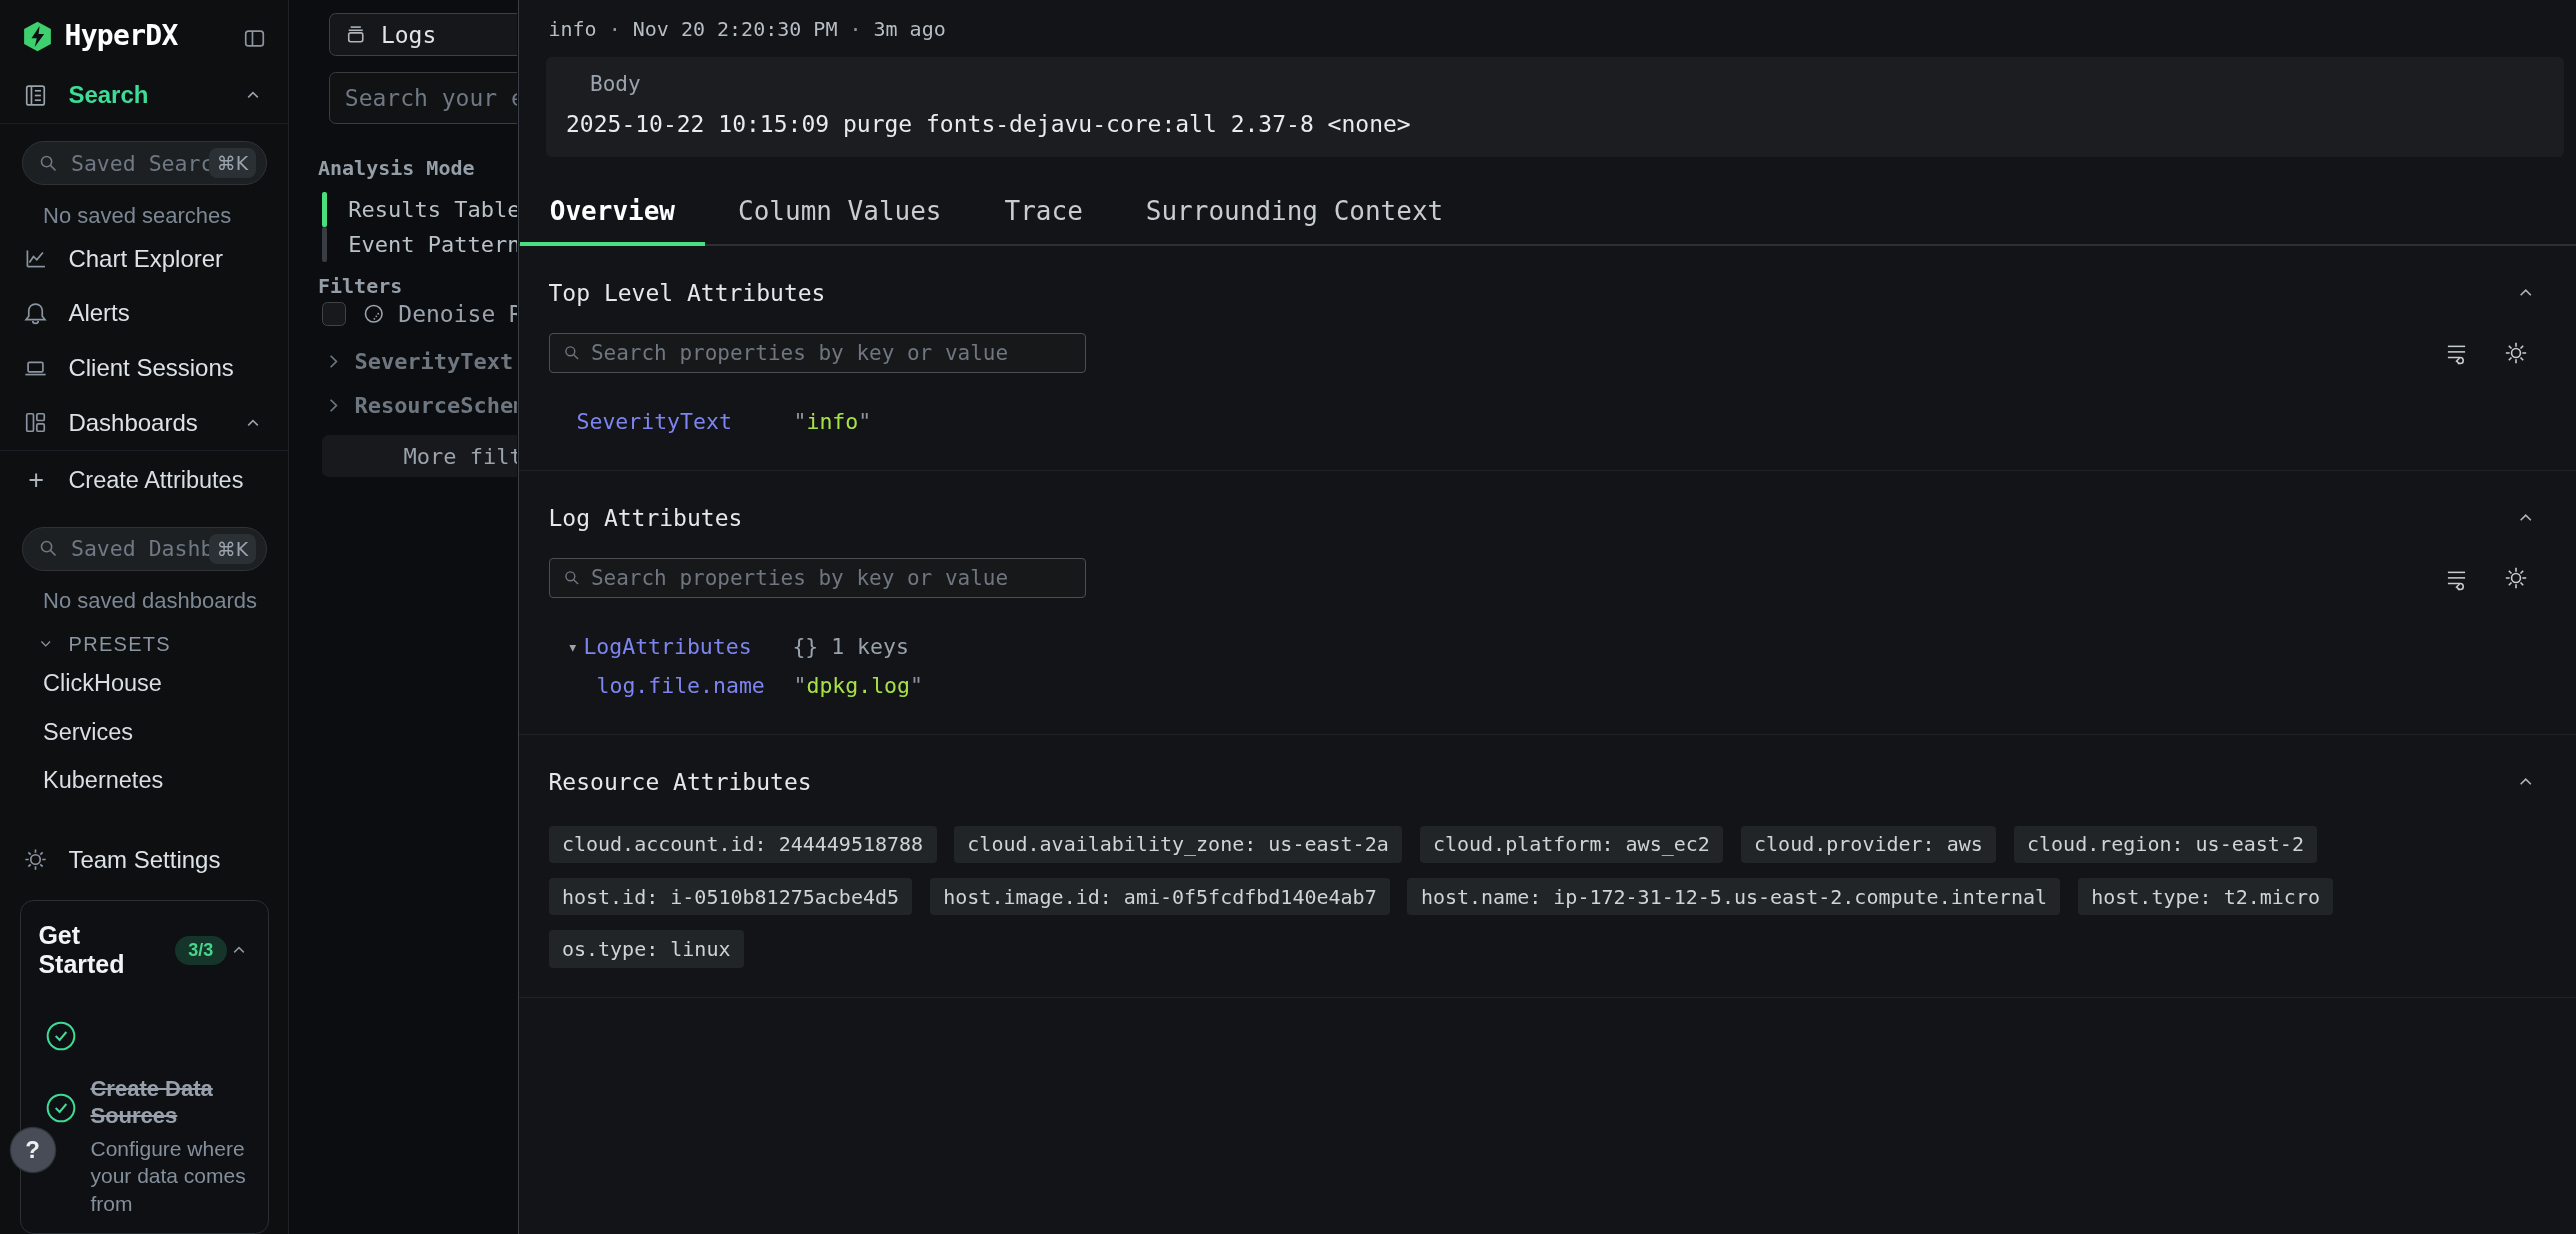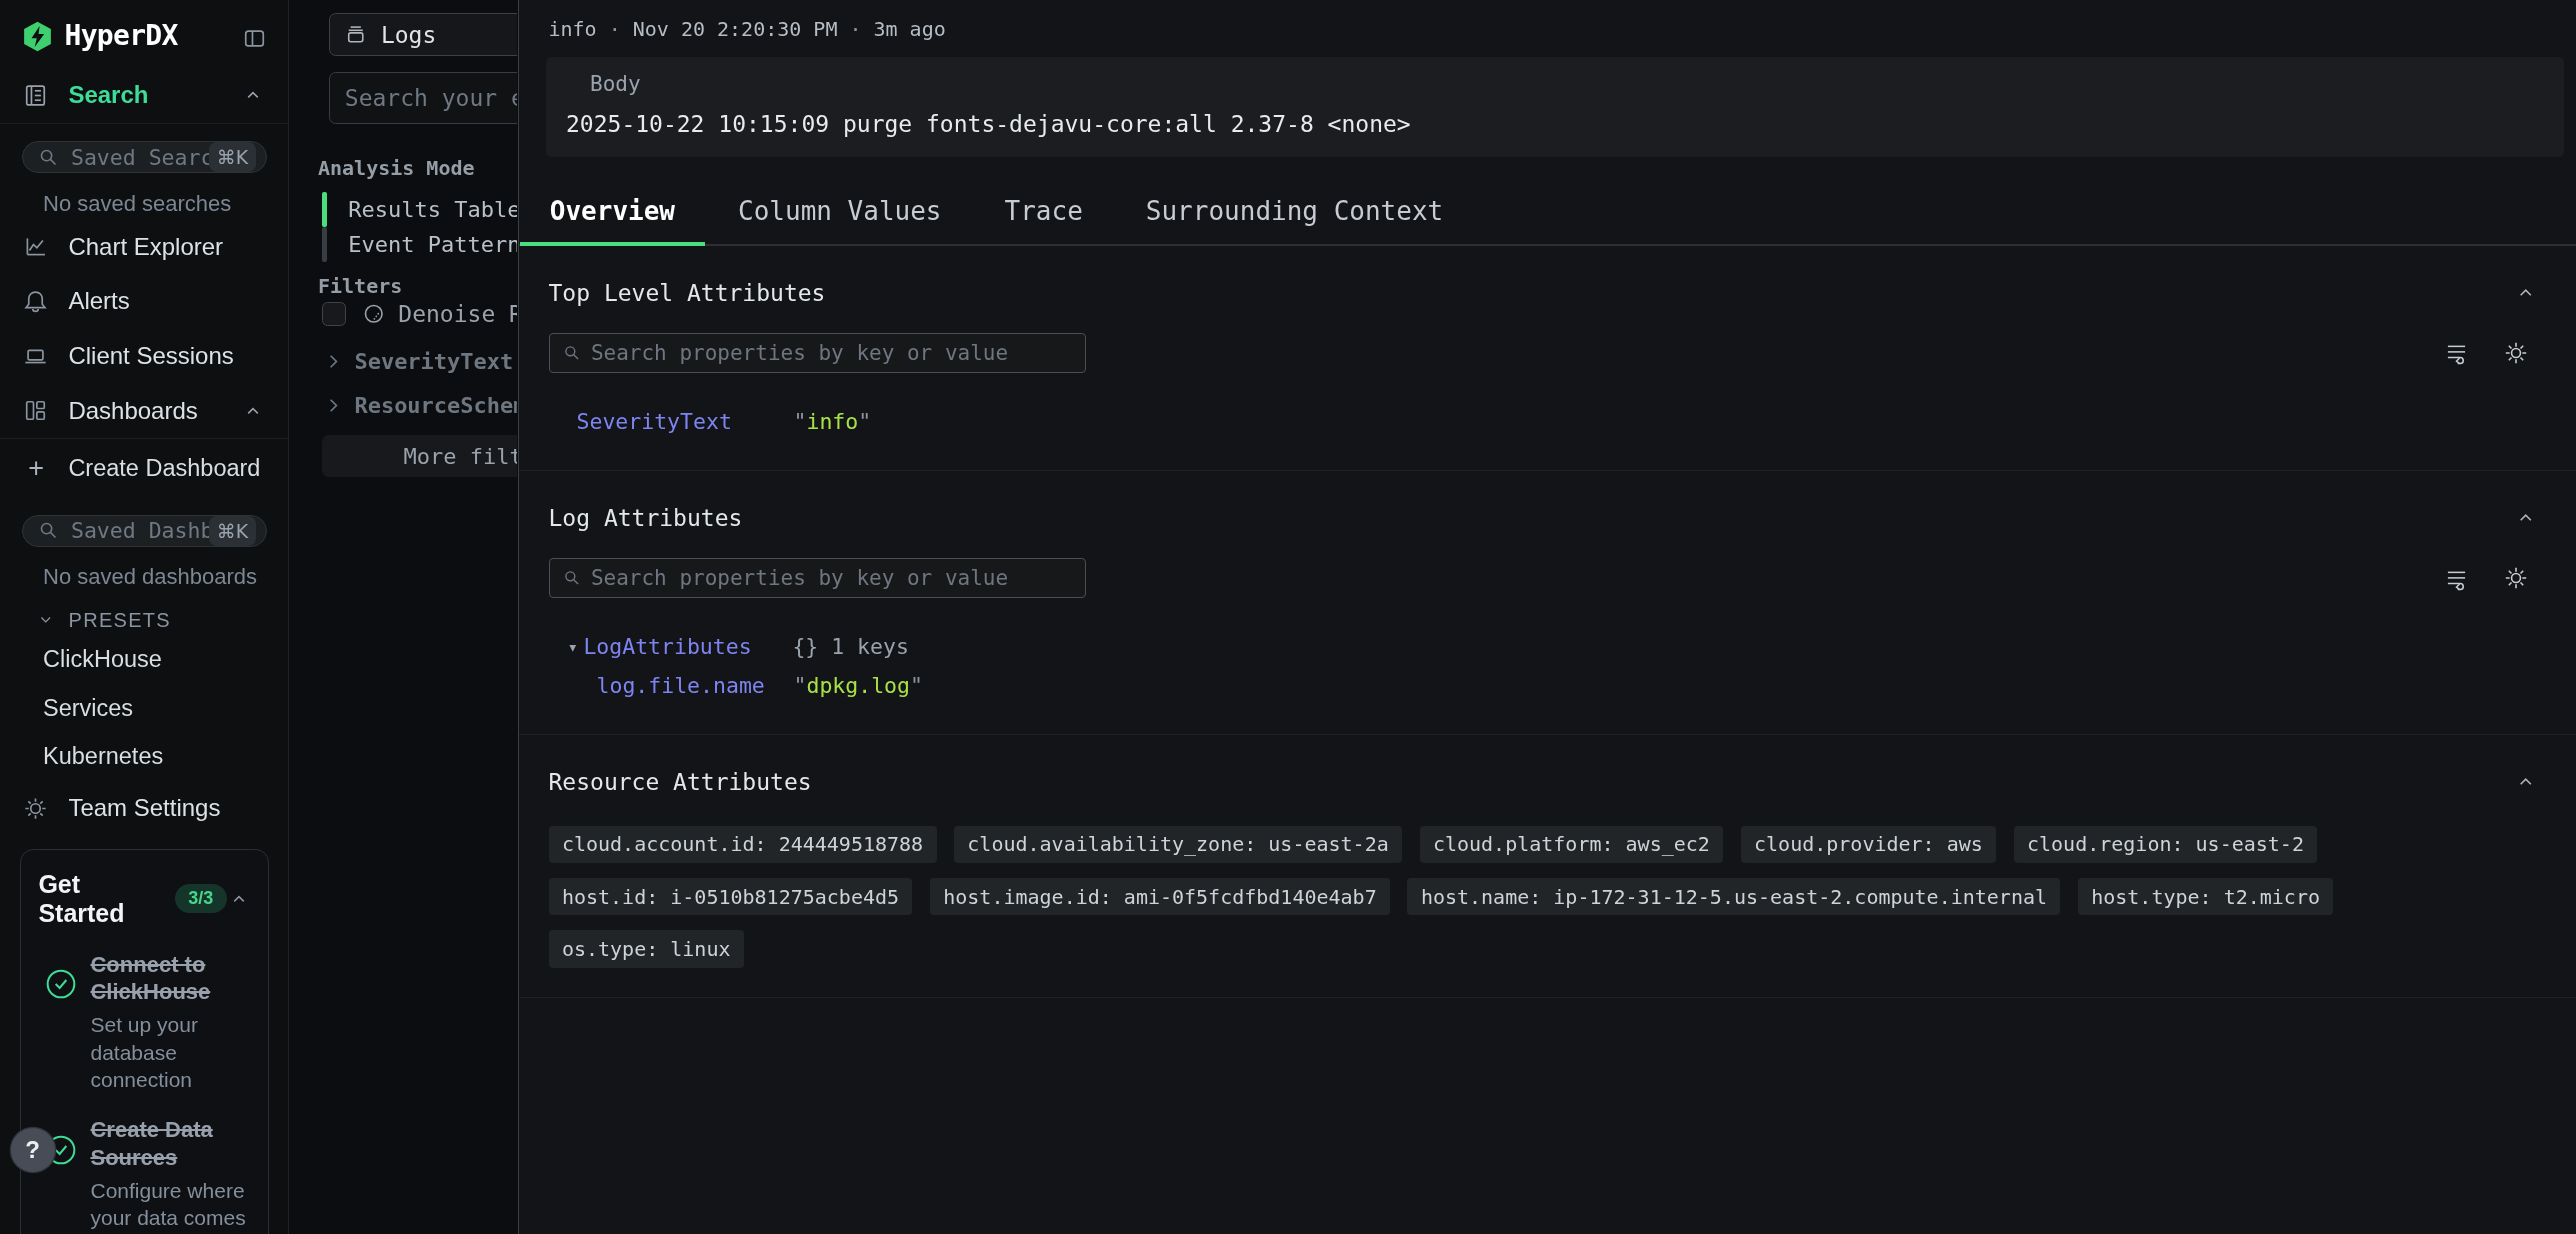--- a/index.html
+++ b/index.html
@@ -248,21 +248,21 @@
       <svg viewBox="0 0 40 40" width="24" height="24" fill="none" stroke="currentColor" stroke-width="2.5">
           <polyline points="12,24 20,16 28,24"></polyline>
         </svg>
     </span>
   </div>
 
   <div class="sb-divider"></div>
 
   <div class="nav-row" style="font-size:23.5px; color:#d9dee3;">
     <span class="nv-icon" style="justify-content:center; font-size:27px; color:#aeb5bc;">+</span>
-    <span class="nv-label">Create Dashboard</span>
+    <span class="nv-label">Create Attributes</span>
   </div>
 
   <div class="pill-search">
     <span>
       <svg viewBox="0 0 36 36" width="23" height="23" fill="none" stroke="currentColor" stroke-width="2.5">
           <circle cx="15" cy="15" r="8"></circle>
           <line x1="21" y1="21" x2="29" y2="29"></line>
         </svg>
     </span>
     <span class="ph">Saved Dashboards</span>
@@ -306,24 +306,20 @@
           </svg>
       </span>
     </div>
     <div>
         <div class="gs-item">
         <span class="gs-check">
           <svg viewBox="0 0 48 48" width="32" height="32" fill="none" stroke="currentColor" stroke-width="3">
               <circle cx="24" cy="24" r="20"></circle>
               <polyline points="16,24 22,30 32,18"></polyline>
             </svg>
-        </span>
-        <span class="gs-texts">
-          <div class="gs-item-title">Connect to ClickHouse</div>
-          <div class="gs-item-sub">Set up your database connection</div>
         </span>
       </div>
         <div class="gs-item">
         <span class="gs-check">
           <svg viewBox="0 0 48 48" width="32" height="32" fill="none" stroke="currentColor" stroke-width="3">
               <circle cx="24" cy="24" r="20"></circle>
               <polyline points="16,24 22,30 32,18"></polyline>
             </svg>
         </span>
         <span class="gs-texts">

